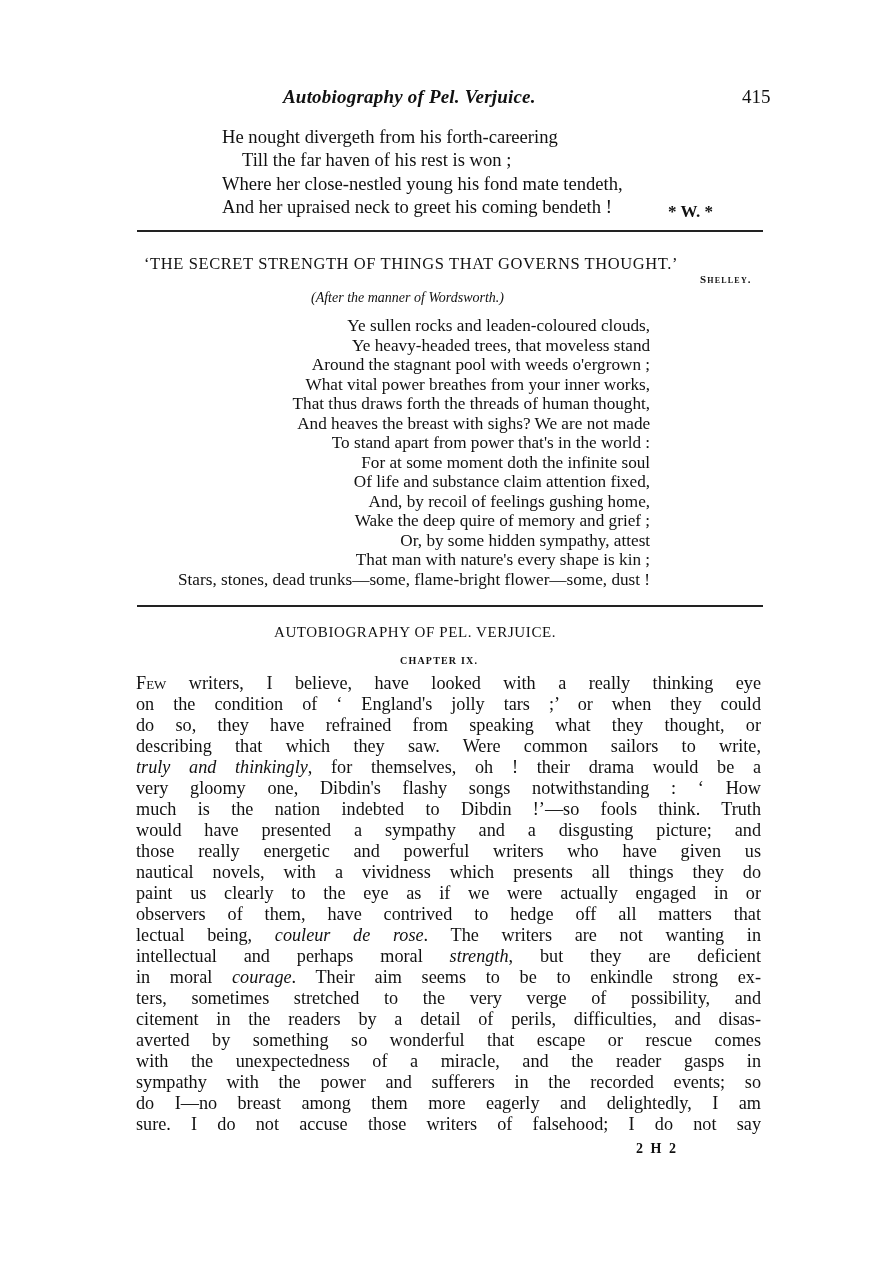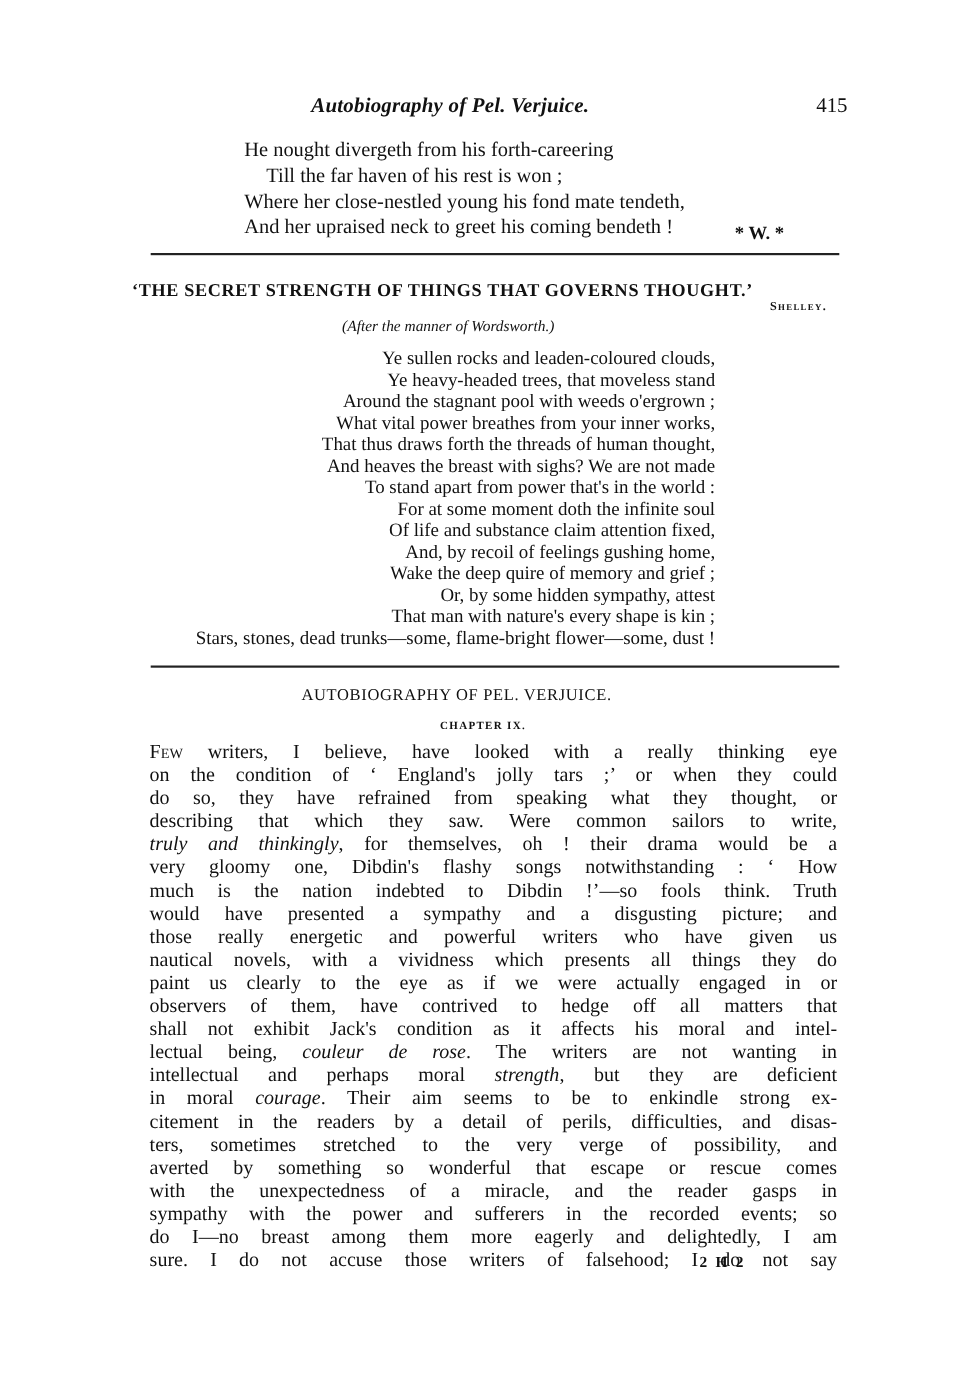--- a/index.html
+++ b/index.html
@@ -12,21 +12,21 @@
     left: 283px; top: 86px; font-size: 19px; font-style: italic; font-weight: bold;
     letter-spacing: 0.2px;
   }
   .page-num { left: 742px; top: 86px; font-size: 19px; font-weight: normal; }
   .stanza { font-size: 18.6px; line-height: 23.4px; }
   .stanza .line { white-space: nowrap; }
   .indent { padding-left: 20px; }
   .signature { left: 668px; top: 202px; font-size: 17px; font-weight: bold; }
   .rule { position: absolute; height: 2px; background: #222; }
   .poem-title {
-    left: 120px; top: 254px; font-size: 16.5px; font-weight: bold; letter-spacing: 0.6px;
+    left: 144px; top: 254px; font-size: 16.5px; font-weight: normal; letter-spacing: 0.6px;
   }
   .poem-attrib {
     left: 700px; top: 273px; font-size: 11px; font-weight: bold; letter-spacing: 1.2px;
     font-variant: small-caps;
   }
   .poem-subtitle { left: 311px; top: 290px; font-size: 14px; font-style: italic; }
   .poem-body { left: 178px; top: 316px; font-size: 17.2px; line-height: 19.5px; text-align: right; }
   .poem-body .line { white-space: nowrap; }
   .chapter-title { left: 274px; top: 624px; font-size: 15px; letter-spacing: 0.6px; }
   .chapter-num { left: 400px; top: 655px; font-size: 10px; letter-spacing: 1.2px; font-weight: bold; }
@@ -87,26 +87,25 @@
     <span class="pline"><span>do so, they have refrained from speaking what they thought, or</span></span>
     <span class="pline"><span>describing that which they saw.   Were common sailors to write,</span></span>
     <span class="pline"><span class="it">truly and thinkingly</span><span>, for themselves, oh !  their drama would be a</span></span>
     <span class="pline"><span>very gloomy one, Dibdin's flashy songs notwithstanding : ‘ How</span></span>
     <span class="pline"><span>much is the nation indebted to Dibdin !’—so fools think.   Truth</span></span>
     <span class="pline"><span>would have presented a sympathy and a disgusting picture; and</span></span>
     <span class="pline"><span>those really energetic and powerful writers who have given us</span></span>
     <span class="pline"><span>nautical novels, with a vividness which presents all things they do</span></span>
     <span class="pline"><span>paint us clearly to the eye as if we were actually engaged in or</span></span>
     <span class="pline"><span>observers of them, have contrived to hedge off all matters that</span></span>
-    <span class="pline"><span>shall not exhibit Jack's condition as it affects his moral and intel-</span></span>
     <span class="pline"><span>lectual being, </span><span class="it">couleur de rose</span><span>.   The writers are not wanting in</span></span>
     <span class="pline"><span>intellectual and perhaps moral </span><span class="it">strength</span><span>, but they are deficient</span></span>
     <span class="pline"><span>in moral </span><span class="it">courage</span><span>.   Their aim seems to be to enkindle strong ex-</span></span>
+    <span class="pline"><span>ters, sometimes stretched to the very verge of possibility, and</span></span>
     <span class="pline"><span>citement in the readers by a detail of perils, difficulties, and disas-</span></span>
-    <span class="pline"><span>ters, sometimes stretched to the very verge of possibility, and</span></span>
     <span class="pline"><span>averted by something so wonderful that escape or rescue comes</span></span>
     <span class="pline"><span>with the unexpectedness of a miracle, and the reader gasps in</span></span>
     <span class="pline"><span>sympathy with the power and sufferers in the recorded events; so</span></span>
     <span class="pline"><span>do I—no breast among them more eagerly and delightedly, I am</span></span>
     <span class="pline last"><span>sure.   I do not accuse those writers of falsehood;  I do not say</span></span>
   </div>
 
 <div class="abs signature-mark">2 H 2</div>
 
 </body></html>

